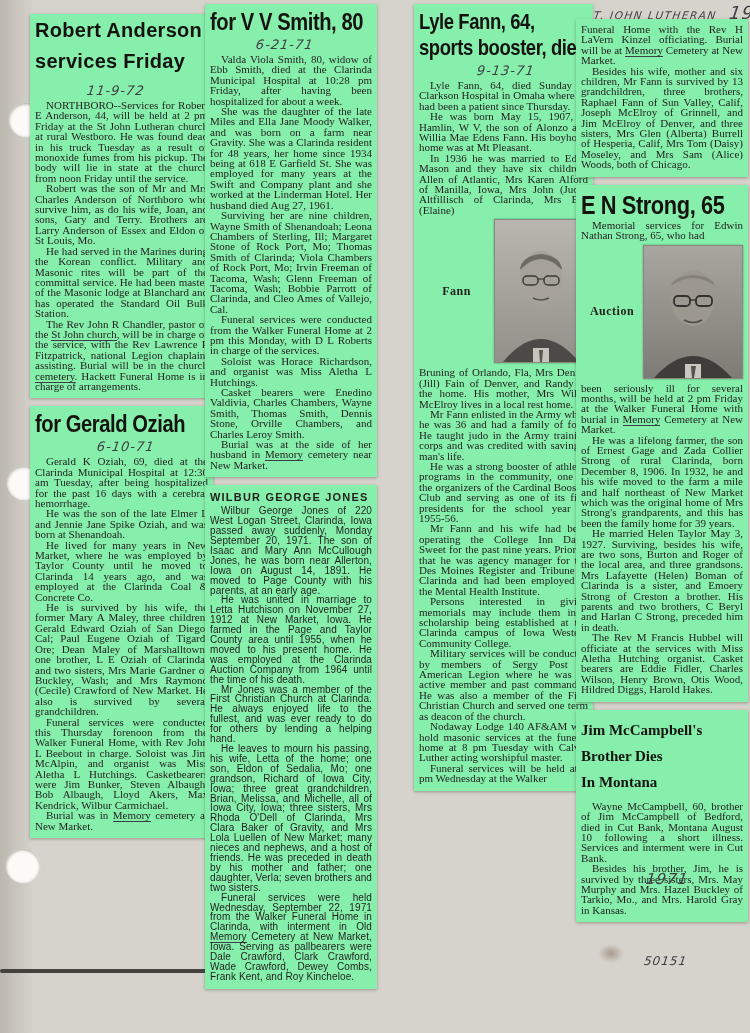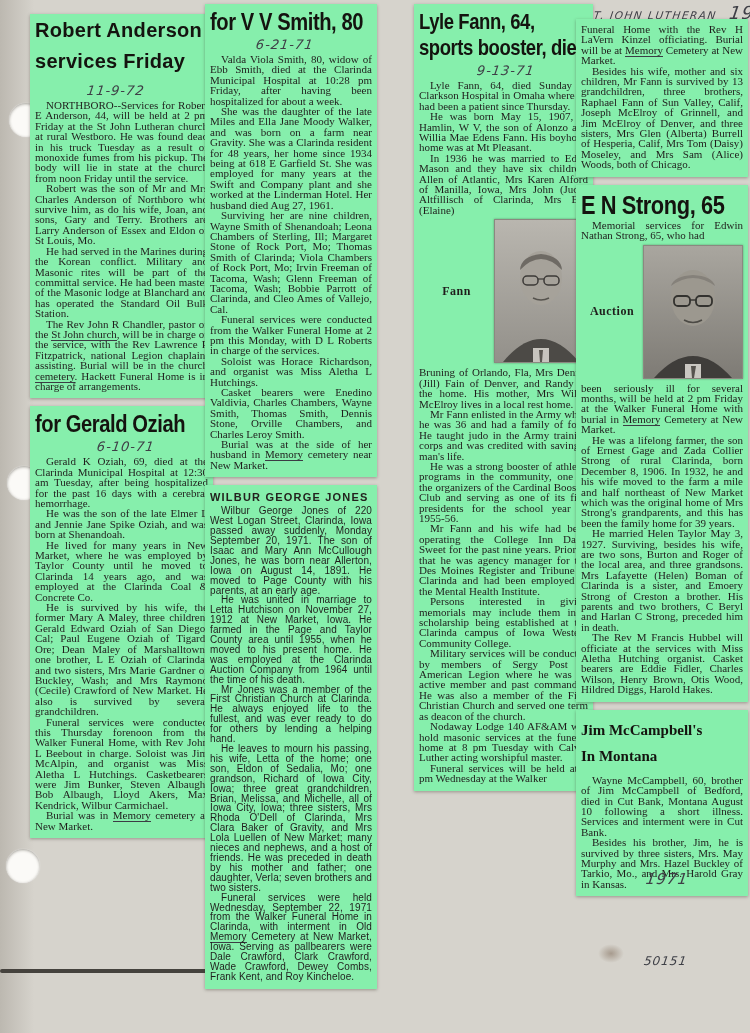--- a/index.html
+++ b/index.html
@@ -209,20 +209,21 @@
           <p>been seriously ill for several months, will be held at 2 pm Friday at the Walker Funeral Home with burial in <span class="pen-u">Memory</span> Cemetery at New Market.</p>
           <p>He was a lifelong farmer, the son of Ernest Gage and Zada Collier Strong of rural Clarinda, born December 8, 1906. In 1932, he and his wife moved to the farm a mile and half northeast of New Market which was the original home of Mrs Strong's grandparents, and this has been the family home for 39 years.</p>
           <p>He married Helen Taylor May 3, 1927. Surviving, besides his wife, are two sons, Burton and Roger of the local area, and three grandsons. Mrs Lafayette (Helen) Boman of Clarinda is a sister, and Emoery Strong of Creston a brother. His parents and two brothers, C Beryl and Harlan C Strong, preceded him in death.</p>
           <p>The Rev M Francis Hubbel will officiate at the services with Miss Aletha Hutching organist. Casket bearers are Eddie Fidler, Charles Wilson, Henry Brown, Otis Wood, Hildred Diggs, Harold Hakes.</p>
         </div>
     </article>
 
     <article class="clip rel">
       <h1 class="hl-serif">
         <span>Jim McCampbell's</span>
+        <span>Brother Dies</span>
         <span>In Montana</span>
       </h1>
       <div>
           <p>Wayne McCampbell, 60, brother of Jim McCampbell of Bedford, died in Cut Bank, Montana August 10 following a short illness. Services and interment were in Cut Bank.</p>
         </div>
       <div class="handwrite hw-inline">1971</div>
       <div>
           <p>Besides his brother, Jim, he is survived by three sisters, Mrs. May Murphy and Mrs. Hazel Buckley of Tarkio, Mo., and Mrs. Harold Gray in Kansas.</p>
         </div>
     </article>

